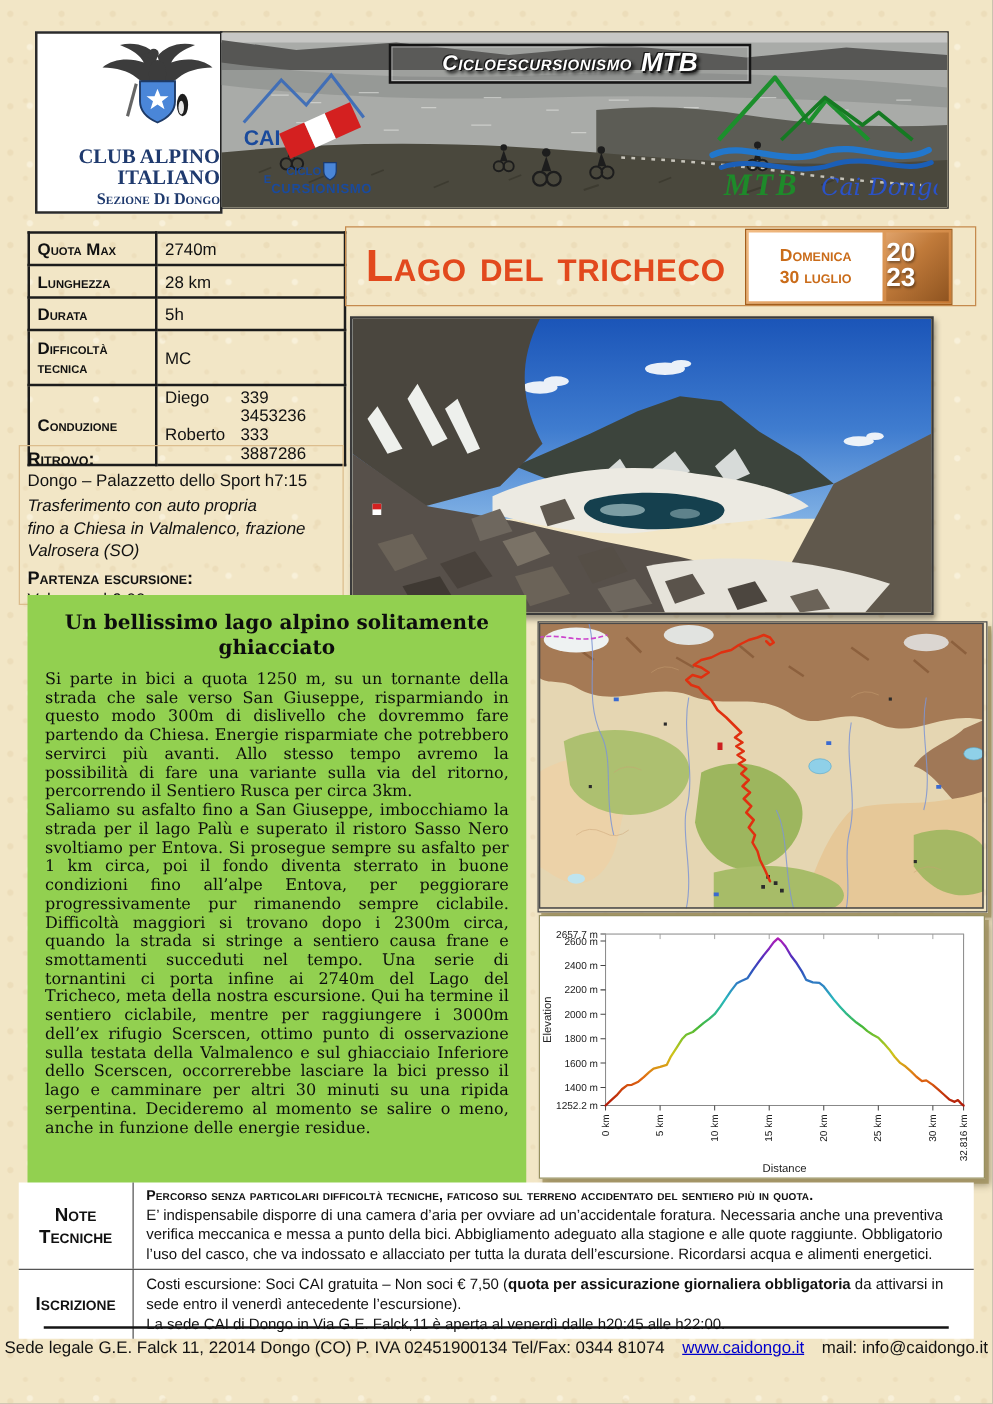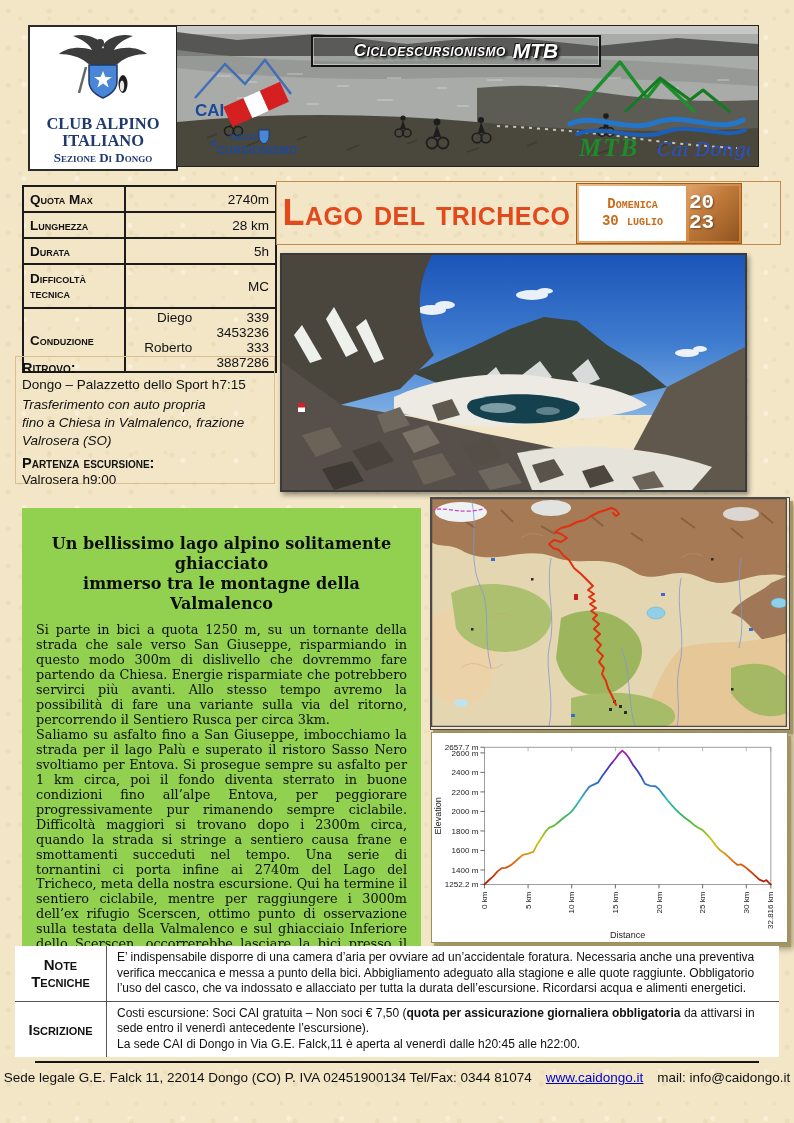--- a/index.html
+++ b/index.html
@@ -8,66 +8,66 @@
     position:relative;width:794px;height:1123px;margin:0 auto;overflow:hidden;
     background-color:#f2e6c6;
     background-image:
       radial-gradient(circle at 20% 30%, rgba(210,180,130,.18) 0 2px, transparent 3px),
       radial-gradient(circle at 70% 60%, rgba(210,180,130,.15) 0 1.5px, transparent 2.5px),
       radial-gradient(circle at 45% 80%, rgba(255,252,240,.45) 0 2px, transparent 3px);
     background-size:41px 37px,29px 31px,53px 47px;
   }
   .abs{position:absolute;}
   
-  .club-box{left:28px;top:25px;width:146px;height:142px;background:#fff;border:2px solid #2b2b2b;text-align:center;}
+  .club-box{left:28px;top:25px;width:146px;height:142px;background:#fff;border:2px solid #2b2b2b;text-align:right;}
   .club-box .txt{font-family:"Liberation Serif",serif;color:#1f3a6e;font-weight:bold;line-height:1.05;}
   .club-line1{font-size:16.5px;margin-top:2px;}
   .club-line2{font-size:16.5px;}
   .club-line3{font-size:13px;font-variant:small-caps;margin-top:1px;}
   .banner{left:176px;top:25px;width:581px;height:140px;border:1px solid #222;overflow:hidden;}
   .banner svg{display:block;}
   .banner-title{position:absolute;left:134px;top:9px;width:286px;height:28px;
     border:2px solid #151515;box-shadow:inset 0 0 0 1px rgba(240,240,240,.5);
     background:rgba(110,110,110,.18);
     display:flex;align-items:center;justify-content:center;
     color:#fff;font-style:italic;font-weight:bold;font-variant:small-caps;
     text-shadow:1px 1px 0 #1a1a1a,-1px -1px 0 #1a1a1a,2px 2px 3px #000;}
   .banner-title .main{font-size:17px;letter-spacing:.5px;}
   .banner-title .suffix{font-size:21px;margin-left:7px;font-variant:normal;}
   .ciclo-logo{position:absolute;left:10px;top:26px;}
   .mtb-logo{position:absolute;left:388px;top:24px;}
   
   .info-table{left:22px;top:185px;border-collapse:collapse;}
   .info-table td{border:2px solid #1c1c1c;padding:1px 6px;vertical-align:middle;}
   .info-table .lbl{width:88px;font-weight:bold;font-variant:small-caps;font-size:13.5px;color:#111;}
-  .info-table .val{width:137px;font-size:13.5px;color:#111;text-align:right;}
+  .info-table .val{width:137px;font-size:13.5px;color:#111;}
   .row-s td{height:22px;border-radius:11px;}
   .row-m td{height:40px;}
   .row-l td{height:56px;}
   .contact-line{display:flex;font-size:13.5px;}
   .contact-line .nm{width:62px;}
   
   .title-box{left:276px;top:181px;width:503px;height:62px;border:1px solid #c58a4d;display:flex;align-items:center;}
   .main-title{flex:1;text-align:center;font-variant:small-caps;font-weight:bold;font-size:36px;color:#e2491d;letter-spacing:.5px;}
-  .date-assembly{width:160px;height:55px;margin-right:38px;display:flex;
-    background:linear-gradient(135deg,#f2bc84,#c97a33);border:1px solid #a35e1c;padding:2px;font-family:Liberation Mono, monospace;}
+  .date-assembly{width:160px;height:55px;margin-right:18px;display:flex;
+    background:linear-gradient(135deg,#f2bc84,#c97a33);border:1px solid #a35e1c;padding:2px;}
   .date-card{flex:1;background:#fff;display:flex;flex-direction:column;align-items:center;justify-content:center;
     font-variant:small-caps;font-weight:bold;color:#ca6c1a;font-size:14px;line-height:1.25;}
   .year-badge{width:50px;margin-left:3px;display:flex;flex-direction:column;align-items:flex-start;justify-content:center;
     background:linear-gradient(135deg,#dfa26a 0%,#c07a3a 40%,#8f5420 100%);
     color:#fff;font-weight:bold;font-size:21px;line-height:.95;text-shadow:1px 1px 2px rgba(0,0,0,.4);}
   
   .photo{left:280px;top:253px;width:463px;height:235px;border:2px solid #3a3a3a;box-shadow:2px 3px 5px rgba(0,0,0,.4);overflow:hidden;}
   
   .ritrovo{left:15px;top:356px;width:246px;height:122px;border:1px solid #dcbd8d;padding:2px 6px;font-size:13.5px;color:#111;}
   .sc-head{font-weight:bold;font-variant:small-caps;font-size:14.5px;}
   .ritrovo .it{font-style:italic;line-height:1.25;}
   .ritrovo div{margin:1px 0;}
   
-  .green-box{left:22px;top:508px;width:399px;height:530px;background:#92d050;padding:24px 14px;box-sizing:border-box;overflow:hidden;}
+  .green-box{left:22px;top:476px;width:399px;height:530px;background:#92d050;padding:10px 14px;box-sizing:border-box;overflow:hidden;}
   .green-box h2{margin:2px 0 9px 0;text-align:center;font-family:"DejaVu Serif",serif;font-size:16px;line-height:1.25;color:#0d0d0d;}
   .green-box p{margin:0;font-family:"DejaVu Serif",serif;font-size:12.8px;line-height:1.17;text-align:justify;color:#0d0d0d;}
   
   .map-frame{left:430px;top:497px;width:358px;height:231px;border:1px solid #4a4a4a;
     box-shadow:3px 4px 0 rgba(160,145,95,.8),5px 6px 6px rgba(70,60,30,.45);overflow:hidden;}
   .chart-frame{left:431px;top:732px;width:355px;height:209px;background:#fff;border:1px solid #97905f;
     box-shadow:3px 4px 0 rgba(160,145,95,.8),5px 6px 6px rgba(70,60,30,.45);}
   .chart-frame svg{display:block;font-family:"Liberation Sans",sans-serif;}
   
   .notes{left:15px;top:946px;width:764px;background:#fff;color:#111;}
@@ -292,21 +292,21 @@
     <div class="sc-head">Ritrovo:</div>
     <div>Dongo – Palazzetto dello Sport h7:15</div>
     <div class="it" style="margin-top:5px;">Trasferimento con auto propria</div>
     <div class="it"> fino a Chiesa in Valmalenco, frazione</div>
     <div class="it">Valrosera (SO)</div>
     <div class="sc-head" style="margin-top:5px;">Partenza escursione:</div>
     <div>Valrosera h9:00</div>
   </div>
 
   <div class="abs green-box">
-    <h2><span>Un bellissimo lago alpino solitamente ghiacciato</span><br><span>immerso tra le montagne della Valmalenco</span></h2>
+    <h2><span>Un bellissimo lago alpino solitamente ghiacciato</span><br></h2>
     <p>Si parte in bici a quota 1250 m, su un tornante della strada che sale verso San Giuseppe, risparmiando in questo modo 300m di dislivello che dovremmo fare partendo da Chiesa. Energie risparmiate che potrebbero servirci più avanti. Allo stesso tempo avremo la possibilità di fare una variante sulla via del ritorno, percorrendo il Sentiero Rusca per circa 3km.</p>
     <p>Saliamo su asfalto fino a San Giuseppe, imbocchiamo la strada per il lago Palù e superato il ristoro Sasso Nero svoltiamo per Entova. Si prosegue sempre su asfalto per 1 km circa, poi il fondo diventa sterrato in buone condizioni fino all’alpe Entova, per peggiorare progressivamente pur rimanendo sempre ciclabile. Difficoltà maggiori si trovano dopo i 2300m circa, quando la strada si stringe a sentiero causa frane e smottamenti succeduti nel tempo. Una serie di tornantini ci porta infine ai 2740m del Lago del Tricheco, meta della nostra escursione. Qui ha termine il sentiero ciclabile, mentre per raggiungere i 3000m dell’ex rifugio Scerscen, ottimo punto di osservazione sulla testata della Valmalenco e sul ghiacciaio Inferiore dello Scerscen, occorrerebbe lasciare la bici presso il lago e camminare per altri 30 minuti su una ripida serpentina. Decideremo al momento se salire o meno, anche in funzione delle energie residue.</p>
 
   </div>
 
   <div class="abs map-frame">
     <svg width="356" height="229" viewBox="0 0 356 229">
       <rect width="356" height="229" fill="#e5d6b2"></rect>
       <path d="M0,0 H356 V78 C320,70 300,95 270,80 C240,65 225,90 200,72 C170,55 150,70 120,58 C90,48 60,70 30,52 C18,45 8,50 0,44 Z" fill="#9a6a44" opacity=".85"></path>
       <path d="M356,78 V160 C330,150 320,120 300,115 C310,100 330,95 340,85 Z" fill="#8f6040" opacity=".8"></path>
@@ -428,20 +428,21 @@
         <polyline points="52.0,150.0 56.3,145.9 60.7,142.0 65.0,137.1 69.3,133.8 72.8,133.6 78.0,131.1 82.3,127.5 86.6,123.6 90.1,120.7 95.3,119.4 100.5,117.8 103.9,111.0 108.3,104.3 112.6,97.5 116.0,93.9 121.2,91.7 125.6,88.1 129.9,84.4 134.2,81.3 138.5,77.6 142.9,71.8 147.2,65.5 151.5,59.1 155.9,53.3 159.3,51.5 164.5,49.1 168.8,42.6 173.2,36.5 177.5,30.7 181.8,25.4 185.3,20.6 188.7,17.5 191.3,19.6 194.8,23.9 199.1,31.2 203.5,37.0 207.8,43.8 211.2,50.4 216.4,52.3 221.6,52.7 225.1,55.6 229.4,61.2 233.7,66.8 238.1,71.8 242.4,76.5 246.7,80.5 251.0,84.2 255.4,87.3 259.7,91.0 264.0,93.9 268.4,96.2 272.7,100.7 277.0,105.5 281.3,111.3 285.7,116.2 290.0,119.1 294.3,122.9 298.6,127.2 303.0,130.7 306.4,130.1 311.6,133.6 316.0,137.4 320.3,141.3 324.6,145.2 328.9,147.1 331.5,145.7 334.1,148.5 336.0,150.0" fill="none" stroke="url(#elevGrad)" stroke-width="1.8" stroke-linejoin="round" stroke-linecap="round"></polyline>
         <text x="9" y="82" font-size="9" fill="#222" text-anchor="middle" transform="rotate(-90 9 82)">Elevation</text>
         <text x="194" y="203" font-size="9" fill="#222" text-anchor="middle">Distance</text>
       </svg>
   </div>
 
   <div class="abs notes">
     <div class="notes-row first">
       <div class="notes-label">Note Tecniche</div>
       <div class="notes-content">
+        <div class="note-bold">Percorso senza particolari difficoltà tecniche, faticoso sul terreno accidentato del sentiero più in quota.</div>
         <div>E’ indispensabile disporre di una camera d’aria per ovviare ad un’accidentale foratura. Necessaria anche una preventiva verifica meccanica e messa a punto della bici. Abbigliamento adeguato alla stagione e alle quote raggiunte. Obbligatorio l’uso del casco, che va indossato e allacciato per tutta la durata dell’escursione. Ricordarsi acqua e alimenti energetici.</div>
       </div>
     </div>
     <div class="notes-row">
       <div class="notes-label">Iscrizione</div>
       <div class="notes-content">
         <div><span>Costi escursione: Soci CAI gratuita – Non soci € 7,50 (</span><b>quota per assicurazione giornaliera obbligatoria</b><span> da attivarsi in sede entro il venerdì antecedente l’escursione).</span></div>
         <div>La sede CAI di Dongo in Via G.E. Falck,11 è aperta al venerdì dalle h20:45 alle h22:00.</div>
       </div>
     </div>

